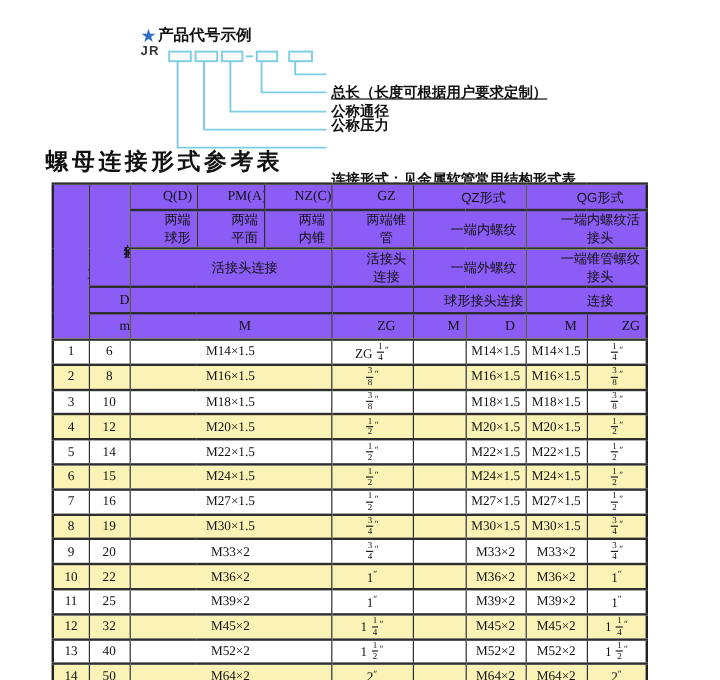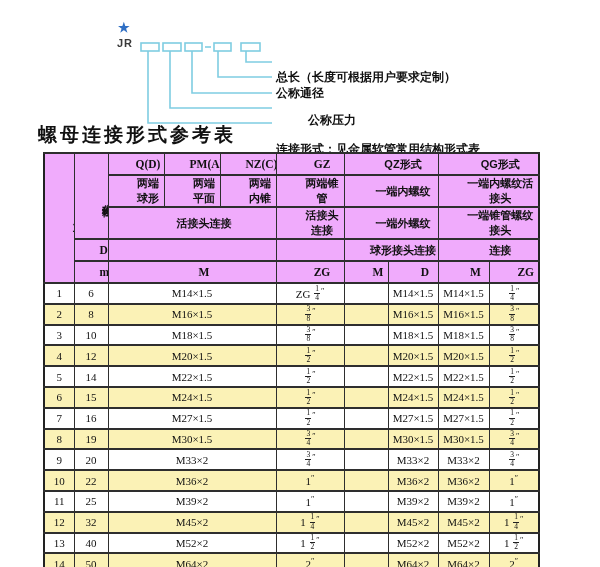--- a/index.html
+++ b/index.html
@@ -46,22 +46,22 @@
   table.ref{border:2px solid #222;}
   .ref th,.ref td{
     border-style:solid;border-color:#2e2e2e;
     border-width:2px 1px;
     padding:0 1px;
     text-align:center;vertical-align:middle;
     overflow:hidden;
   }
   .ref thead th{
     height:20px;
-    background:#f0abfc;
-    font-size:11px;font-weight:bold;color:#111;
+    background:#8b5cf6;
+    font-size:11px;font-weight:normal;color:#111;
     font-family:"Liberation Sans", sans-serif;
     padding-left:25px;
   }
   .ref thead th.code{
     font-family:"Liberation Serif", serif;
     font-size:11.5px;
   }
   .ref tbody td{
     height:18.8px;
     font-family:"Liberation Serif", serif;
@@ -101,26 +101,27 @@
       <polyline points="246,51 246,62 272,62"></polyline>
       <polyline points="218,51 218,77 272,77"></polyline>
       <polyline points="192,51 192,93 272,93"></polyline>
       <polyline points="170,51 170,108 272,108"></polyline>
       <polyline points="148,51 148,123 272,123"></polyline>
     </g>
   </svg>
 
   <div class="diagram-title">
     <span class="star">★</span>
+    <span>产品代号示例</span>
   </div>
   <div class="jr-code">JR</div>
 
-  <div class="lead-label" style="top:70px;">总长（长度可根据用户要求定制）</div>
+  <div class="lead-label" style="top:70px;text-decoration:underline;">总长（长度可根据用户要求定制）</div>
   <div class="lead-label" style="top:86px;">公称通径</div>
-  <div class="lead-label" style="top:113px;margin-left:32px;">公称压力</div>
+  <div class="lead-label" style="top:97px;">公称压力</div>
   <div class="lead-label" style="top:116px;margin-top:26px;">连接形式：见金属软管常用结构形式表</div>
 
   <h1 class="table-title">螺母连接形式参考表</h1>
 
   <table class="ref">
     <colgroup>
       <col style="width:30px">
         <col style="width:34px">
       <col style="width:56px">
         <col style="width:56px">

